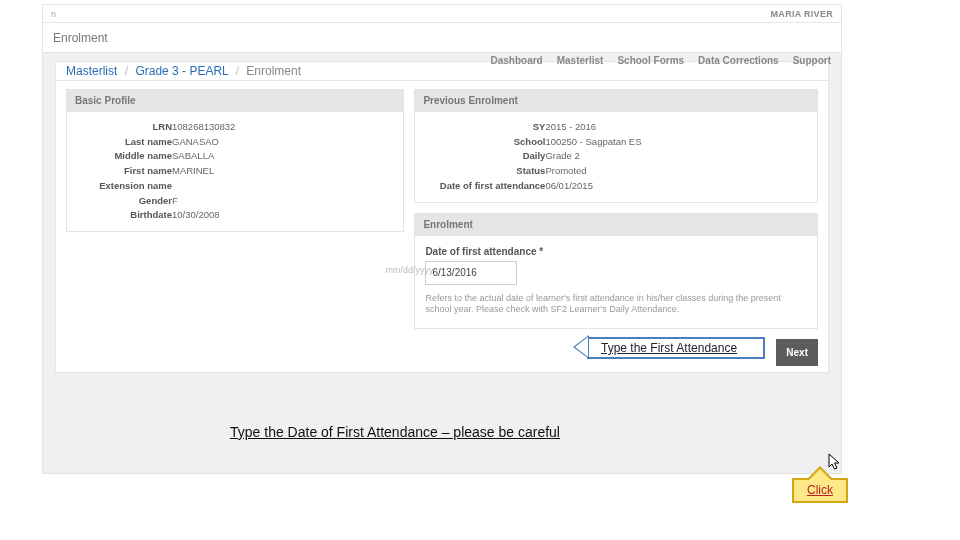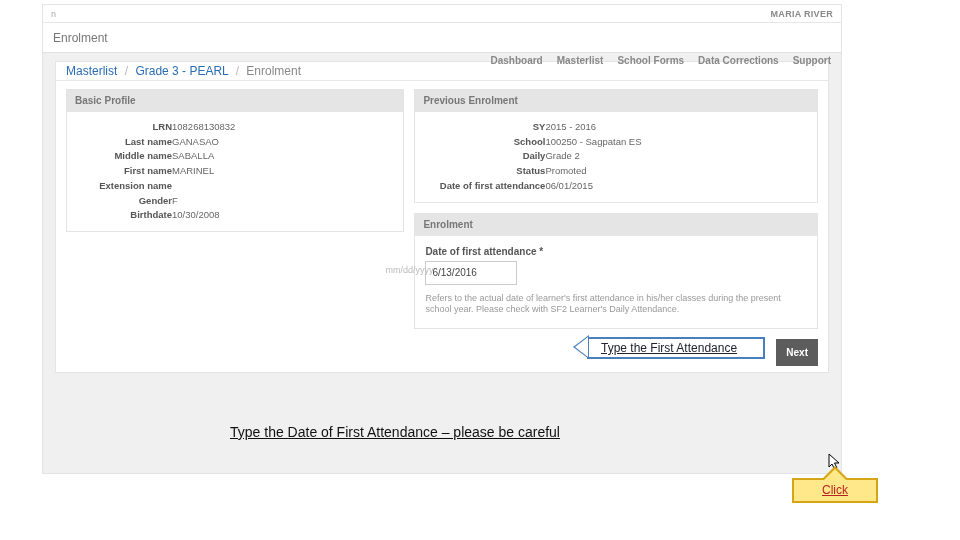--- a/index.html
+++ b/index.html
@@ -35,21 +35,21 @@
   .date-input { border: 1px solid #ccc; background: #fff; height: 24px; width: 92px; font-size: 10px; padding: 0 6px; color: #444; }
   .date-ghost { position: absolute; left: -40px; top: 4px; color: #bbb; font-size: 9px; }
   .helper { font-size: 9px; color: #999; margin-top: 8px; line-height: 1.3; }
   .footer-row { display:flex; justify-content:flex-end; padding: 0 10px 6px 10px; }
   .next-btn { background: #5c5c5c; color: #fff; font-size: 10px; font-weight: bold; padding: 8px 10px; border: none; cursor: pointer; }
   
   .callout-blue { position: absolute; display: flex; align-items: flex-end; }
   .callout-blue .arrow-left { width: 0; height: 0; border-top: 12px solid transparent; border-bottom: 12px solid transparent; border-right: 16px solid #4a7fbf; }
   .callout-blue .arrow-left::after { content: ""; position: absolute; left: 2px; top: 50%; transform: translateY(-50%); width: 0; height: 0; border-top: 10px solid transparent; border-bottom: 10px solid transparent; border-right: 13px solid #fff; }
   .callout-blue .box { border: 2px solid #4a7fbf; background: #fff; height: 22px; padding: 0 26px 0 12px; display: flex; align-items: center; font-size: 12px; color: #223; text-decoration: underline; margin-left: -2px; }
-  .callout-yellow { position: absolute; width: 86px; }
+  .callout-yellow { position: absolute; width: 56px; }
   .callout-yellow .tri-up { width: 0; height: 0; border-left: 14px solid transparent; border-right: 14px solid transparent; border-bottom: 14px solid #d6a516; margin: 0 auto; position: relative; }
   .callout-yellow .tri-up::after { content:""; position:absolute; left:-12px; top:3px; width:0;height:0; border-left:12px solid transparent; border-right:12px solid transparent; border-bottom:12px solid #ffe88a; }
   .callout-yellow .box { border: 2px solid #d6a516; background: #ffe88a; text-align: center; font-size: 12px; color: #b22; padding: 3px 0 4px 0; text-decoration: underline; margin-top: -2px; }
   .cursor { position:absolute; width:14px; height:18px; }
   .cursor svg { width:14px; height:18px; }
   .instruction-line { position: absolute; font-size: 14px; color: #111; text-decoration: underline; }
 </style>
 </head>
 <body>
 <div class="slide">

